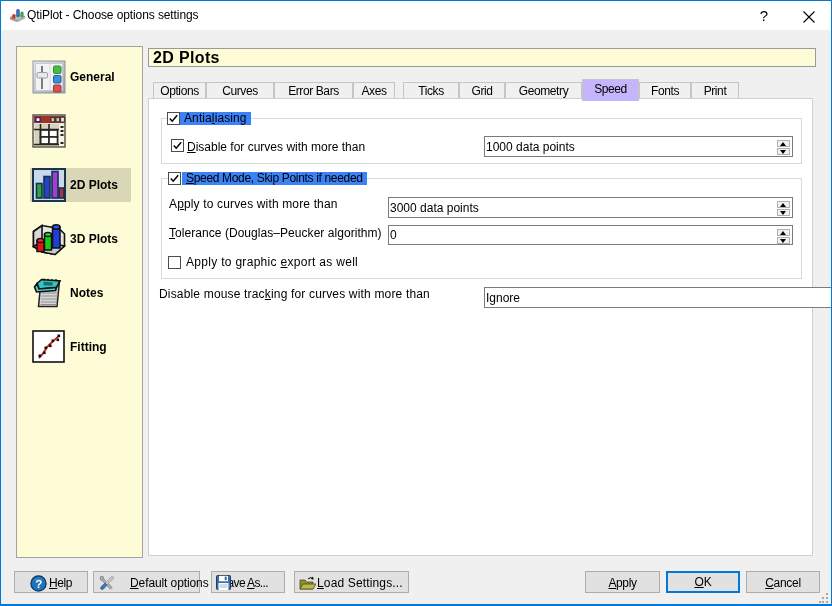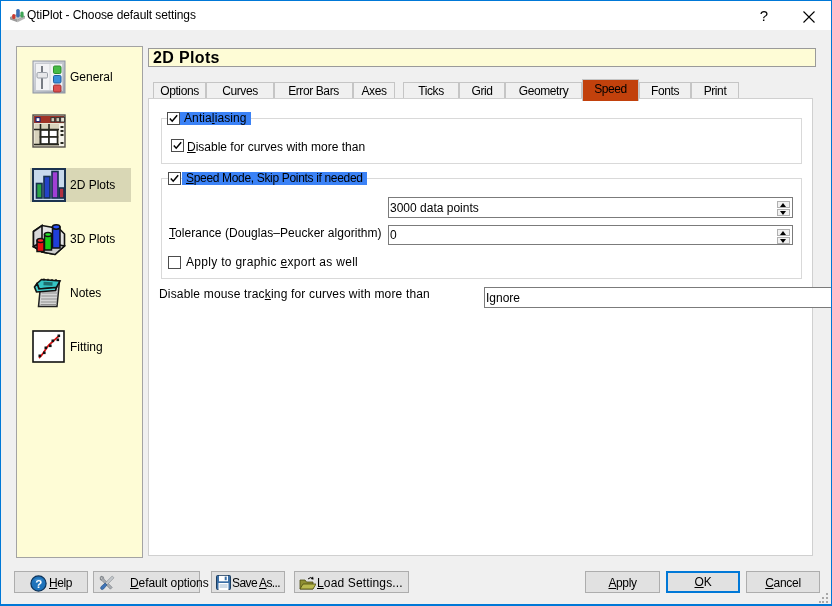--- a/index.html
+++ b/index.html
@@ -6,29 +6,29 @@
  font-family:"Liberation Sans",sans-serif;font-size:12px;color:#000;}
 #win *{box-sizing:border-box;}
 .abs{position:absolute;}
 #tbar{left:0;top:0;width:830px;height:29px;background:#fff;}
 #title{left:26px;top:0;height:29px;line-height:29px;letter-spacing:-0.1px;}
 #qmark{left:748px;top:0;width:30px;height:30px;line-height:30px;text-align:center;font-size:15px;}
 
 #sidebar{left:15px;top:45px;width:127px;height:512px;background:#fefcd6;border:1px solid #a3a3a3;}
 .sel{left:29px;top:167px;width:101px;height:34px;background:#d9d7b5;}
 .sicon{left:31px;width:34px;height:34px;}
-.slab{left:69px;width:72px;height:34px;line-height:34px;font-size:12px;letter-spacing:0;}
+.slab{left:69px;width:72px;height:34px;line-height:34px;font-size:12px;letter-spacing:0;font-weight:bold;}
 
 #hdr{left:147px;top:47px;width:668px;height:19px;background:#fefcd6;border:1px solid #9a9a9a;
  font-weight:bold;font-size:16px;line-height:17px;padding-left:4px;letter-spacing:0.35px;}
 
 #panel{left:147px;top:97px;width:665px;height:458px;background:#fff;border:1px solid #d0d0d0;}
 .tab{top:81px;height:16px;background:#f0f0f0;border:1px solid #c5c5c5;border-bottom:none;
  text-align:center;line-height:17px;letter-spacing:-0.4px;}
-.tab.on{top:78px;height:22px;background:#c2410c;z-index:5;line-height:19px;}
+.tab.on{top:78px;height:22px;background:#c4b5fd;z-index:5;line-height:19px;}
 
 .grp{border:1px solid #d9d9d9;background:#fff;}
 #grp1{left:160px;top:117px;width:641px;height:46px;}
 #grp2{left:160px;top:177px;width:641px;height:101px;}
 .cb{width:13px;height:13px;background:#fff;border:1px solid #4c4c4c;position:absolute;}
 .cklab{position:absolute;background:#3b82f6;padding:0 4px;letter-spacing:0.1px;line-height:13px;}
 .lab{position:absolute;letter-spacing:0;}
 
 .sb{position:absolute;background:#fff;border:1px solid #7b7b7b;padding-left:1px;
  letter-spacing:0;}
@@ -46,21 +46,21 @@
 <div id="win">
   <div class="abs" id="tbar"></div>
   <svg class="abs" style="left:8px;top:6px" width="17" height="17" viewBox="0 0 17 17">
     <polygon points="1,10.5 8,7.5 16,9.5 8.5,13" fill="#c9c9c9" stroke="#898989" stroke-width="0.8"></polygon>
     <polygon points="1,10.5 8.5,13 8.5,15.2 1,12.5" fill="#9a9a9a"></polygon>
     <polygon points="8.5,13 16,9.5 16,11.5 8.5,15.2" fill="#b3b3b3"></polygon>
     <rect x="7.2" y="2" width="3.6" height="8.4" rx="1.6" fill="#3b6fb4"></rect>
     <rect x="11.4" y="4.6" width="3.2" height="6" rx="1.5" fill="#3fa557"></rect>
     <rect x="3.2" y="7" width="3.2" height="5" rx="1.5" fill="#cc3a2f"></rect>
   </svg>
-  <div class="abs" id="title">QtiPlot - Choose default settings</div>
+  <div class="abs" id="title">QtiPlot - Choose options settings</div>
   <div class="abs" id="qmark">?</div>
   <svg class="abs" style="left:802px;top:10px" width="12" height="12" viewBox="0 0 12 12">
     <path d="M0.5,0.5 L11.5,11.5 M11.5,0.5 L0.5,11.5" stroke="#000" stroke-width="1.1"></path>
   </svg>
 
   <div class="abs" id="sidebar"></div>
   <div class="abs sel"></div>
 
   <svg class="abs sicon" style="top:59px" viewBox="0 0 34 34">
     <defs>
@@ -170,26 +170,30 @@
 
   <div class="cb" style="left:166px;top:111px"><svg width="11" height="11" viewBox="0 0 11 11">
         <path d="M1.8,5.6 L4.2,8.2 L9.2,2.2" fill="none" stroke="#000" stroke-width="1.5"></path>
       </svg></div>
   <div class="cklab" style="left:179px;top:111px">Antia<u>l</u>iasing</div>
 
   <div class="cb" style="left:170px;top:138px"><svg width="11" height="11" viewBox="0 0 11 11">
         <path d="M1.8,5.6 L4.2,8.2 L9.2,2.2" fill="none" stroke="#000" stroke-width="1.5"></path>
       </svg></div>
   <div class="lab" style="left:186px;top:139px"><u>D</u>isable for curves with more than</div>
+  <div class="sb" style="left:483px;top:135px;width:309px;height:21px;line-height:21px">1000 data points
+    <span class="sup"></span><span class="sdn"></span>
+  </div>
 
   <div class="cb" style="left:167px;top:171px"><svg width="11" height="11" viewBox="0 0 11 11">
         <path d="M1.8,5.6 L4.2,8.2 L9.2,2.2" fill="none" stroke="#000" stroke-width="1.5"></path>
       </svg></div>
   <div class="cklab" style="left:181px;top:171px;letter-spacing:-0.33px"><u>S</u>peed Mode, Skip Points if needed</div>
 
+  <div class="lab" style="left:168px;top:196px;letter-spacing:0.15px">A<u>p</u>ply to curves with more than</div>
   <div class="sb" style="left:387px;top:196px;width:405px;height:21px;line-height:21px">3000 data points
     <span class="sup"></span><span class="sdn"></span>
   </div>
   <div class="lab" style="left:168px;top:225px;letter-spacing:0.05px"><u>T</u>olerance (Douglas–Peucker algorithm)</div>
   <div class="sb" style="left:387px;top:224px;width:405px;height:20px;line-height:19.5px">0
     <span class="sup"></span><span class="sdn"></span>
   </div>
   <div class="cb" style="left:167px;top:255px"></div>
   <div class="lab" style="left:185px;top:254px;letter-spacing:0.3px">Apply to graphic <u>e</u>xport as well</div>
 
@@ -201,21 +205,21 @@
   <div class="btn bl" style="left:13px;width:74px;padding-left:34px"><svg class="ic" width="17" height="17" viewBox="0 0 17 17">
         <circle cx="8.5" cy="8.5" r="7.6" fill="#1e73bb" stroke="#0a3057" stroke-width="1.2"></circle>
         <path d="M4,5 a6,4.5 0 0 1 9,0 a7,5 0 0 1 -9,0 Z" fill="#5aa2dd" opacity="0.55"></path>
         <text x="8.5" y="12.6" font-size="11.5" font-weight="bold" fill="#fff" text-anchor="middle" font-family="Liberation Sans, sans-serif">?</text>
       </svg><u>H</u>elp</div>
   <div class="btn bl" style="left:92px;width:107px;padding-left:36px;letter-spacing:-0.1px"><svg class="ic" style="left:5px" width="16" height="16" viewBox="0 0 16 16">
         <path d="M2.2,1.2 a2.6,2.6 0 0 0 1,4.6 l8.2,8.4 1.8,-1.8 -8.3,-8.3 a2.6,2.6 0 0 0 -2.7,-2.9 l1.2,1.8 -0.6,1.4 -1.5,0.3 Z" fill="#a9adb3" stroke="#6f7378" stroke-width="0.6"></path>
         <path d="M13.2,1 l1.8,1.8 -7,7.2 -1.9,-1.9 Z" fill="#c4c8cc" stroke="#85898e" stroke-width="0.6"></path>
         <path d="M6.1,8.1 l1.9,1.9 -3.4,3.9 q-1.5,1.3 -2.6,0.2 q-1.1,-1.1 0.2,-2.6 Z" fill="#3f74b8" stroke="#27517f" stroke-width="0.6"></path>
       </svg><u>D</u>efault options</div>
-  <div class="btn bl" style="left:210px;width:74px;padding-left:20px;letter-spacing:-0.6px"><svg class="ic" style="left:4px" width="15" height="15" viewBox="0 0 15 15">
+  <div class="btn bl" style="left:210px;width:74px;padding-left:8px;letter-spacing:-0.6px"><svg class="ic" style="left:4px" width="15" height="15" viewBox="0 0 15 15">
         <rect x="0.5" y="0.5" width="14" height="14" rx="1" fill="#3a6ea5" stroke="#1c3d5f"></rect>
         <rect x="3" y="0.8" width="9" height="5.5" fill="#fff"></rect>
         <rect x="8.7" y="1.6" width="2" height="3.6" fill="#3a6ea5"></rect>
         <rect x="2.5" y="8" width="10" height="7" fill="#fff"></rect>
         <rect x="3.5" y="9.5" width="8" height="1" fill="#9fb7cf"></rect>
         <rect x="3.5" y="11.5" width="8" height="1" fill="#9fb7cf"></rect>
       </svg>Save <u>A</u>s...</div>
   <div class="btn bl" style="left:293px;width:115px;padding-left:22px;letter-spacing:0.15px"><svg class="ic" style="left:4px" width="17" height="16" viewBox="0 0 17 16">
         <path d="M1,14 L1,5 L6,5 L7.5,7 L14,7 L14,14 Z" fill="#8f8f33" stroke="#4c4c12" stroke-width="0.8"></path>
         <path d="M1,14 L4,9 L17,9 L14,14 Z" fill="#b9b94f" stroke="#4c4c12" stroke-width="0.8"></path>

